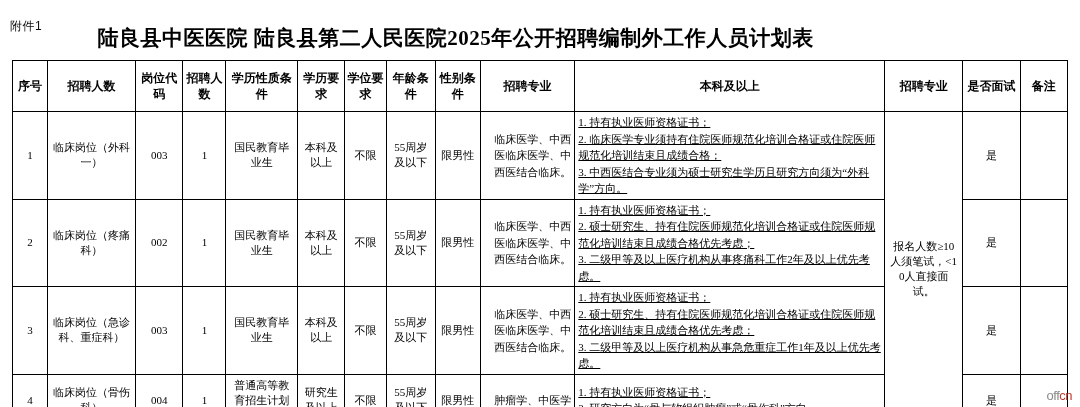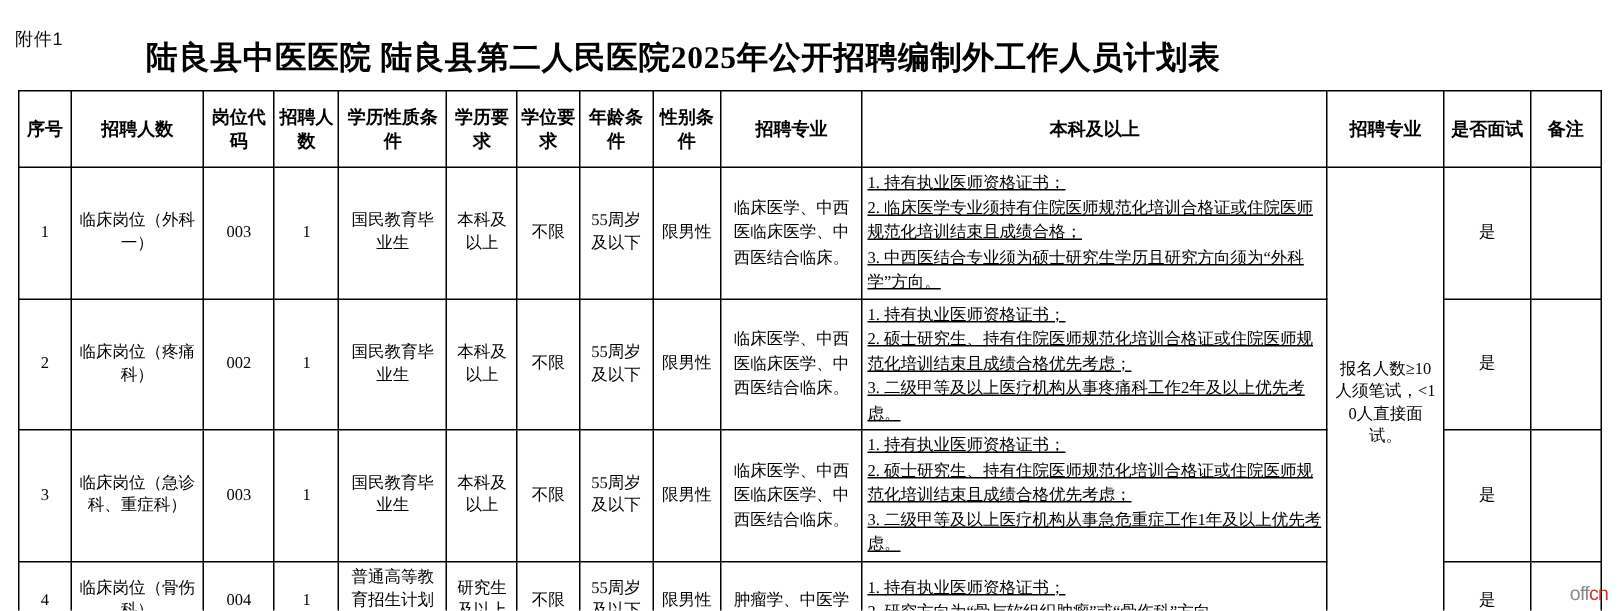--- a/index.html
+++ b/index.html
@@ -57,21 +57,21 @@
   }
   table.plan thead th {
     text-align: center;
     font-weight: bold;
     font-size: 12px;
     height: 44px;
     padding: 3px 2px;
   }
   td.c { text-align: center; }
   td.l { text-align: left; line-height: 1.5; padding: 4px 5px; text-decoration: underline; }
-  td.major { text-align: center; line-height: 1.5; padding: 3px 4px; }
+  td.major { text-align: right; line-height: 1.5; padding: 3px 4px; }
   .rownum { font-size: 11px; }
   .other-cond { font-size: 11px; }
   .offcn {
     position: absolute;
     right: 8px;
     bottom: 4px;
     font-family: "Liberation Sans", sans-serif;
     font-size: 13px;
     font-weight: normal;
     color: #8a8a8a;

